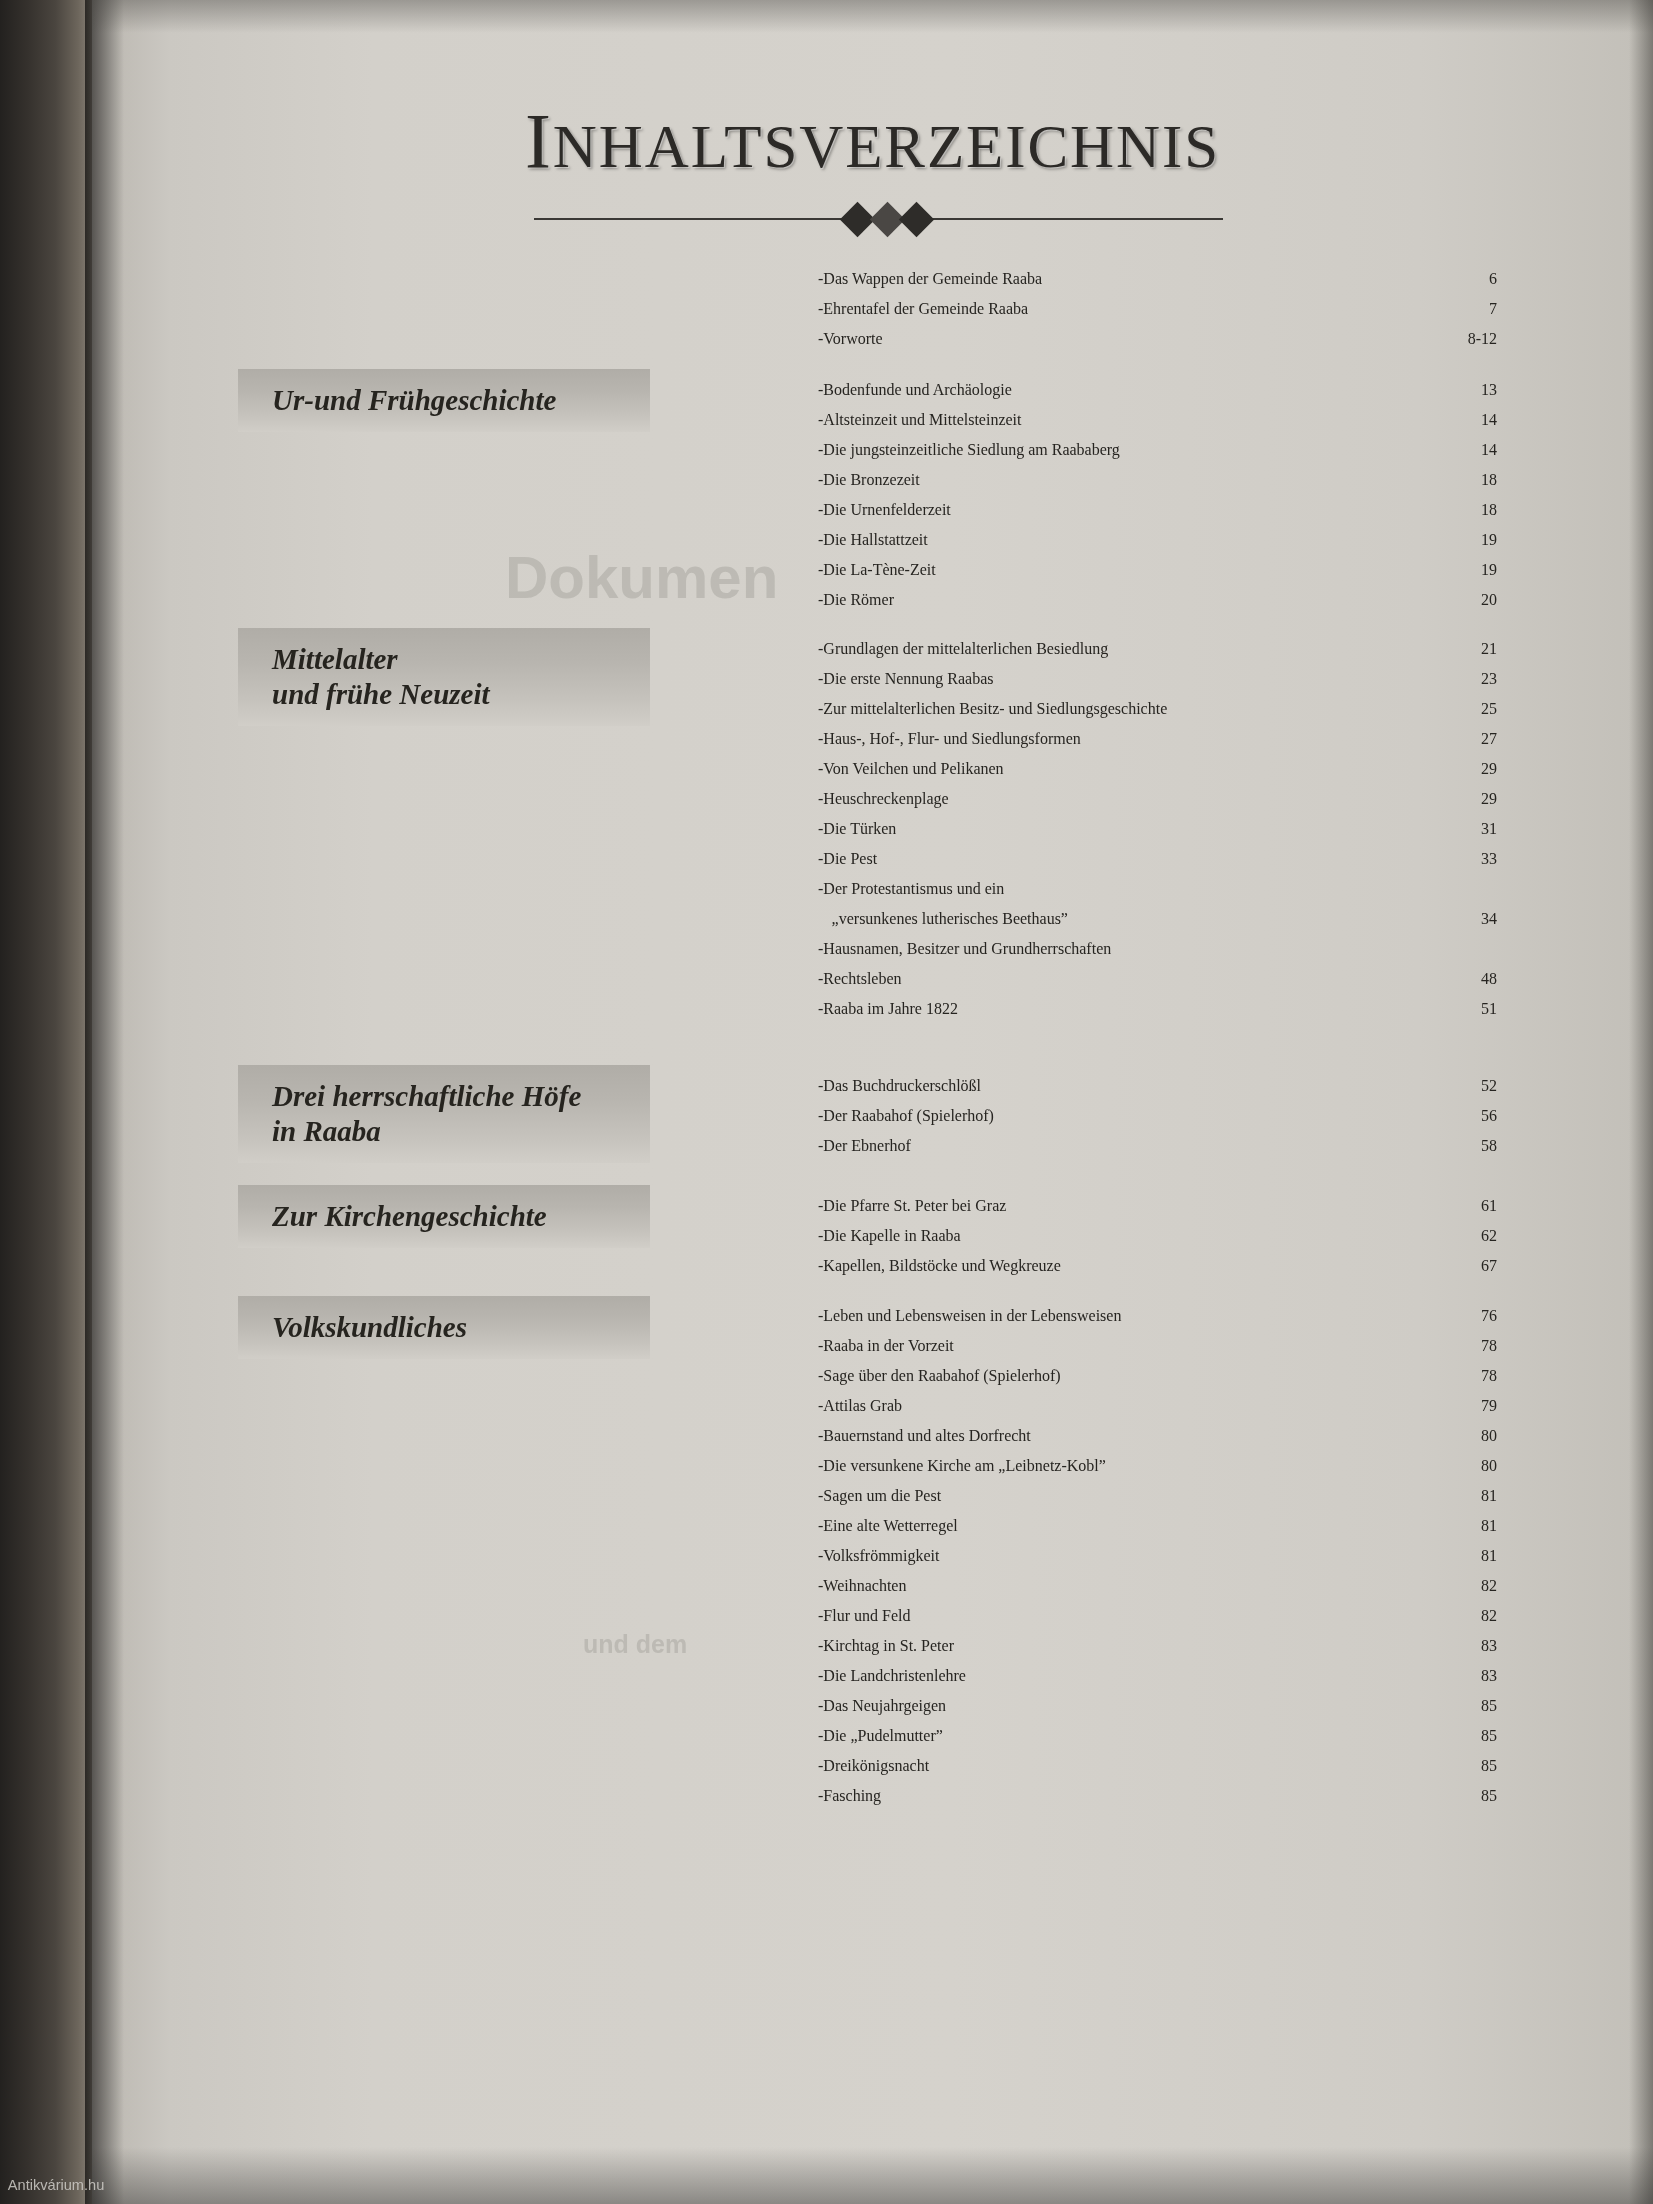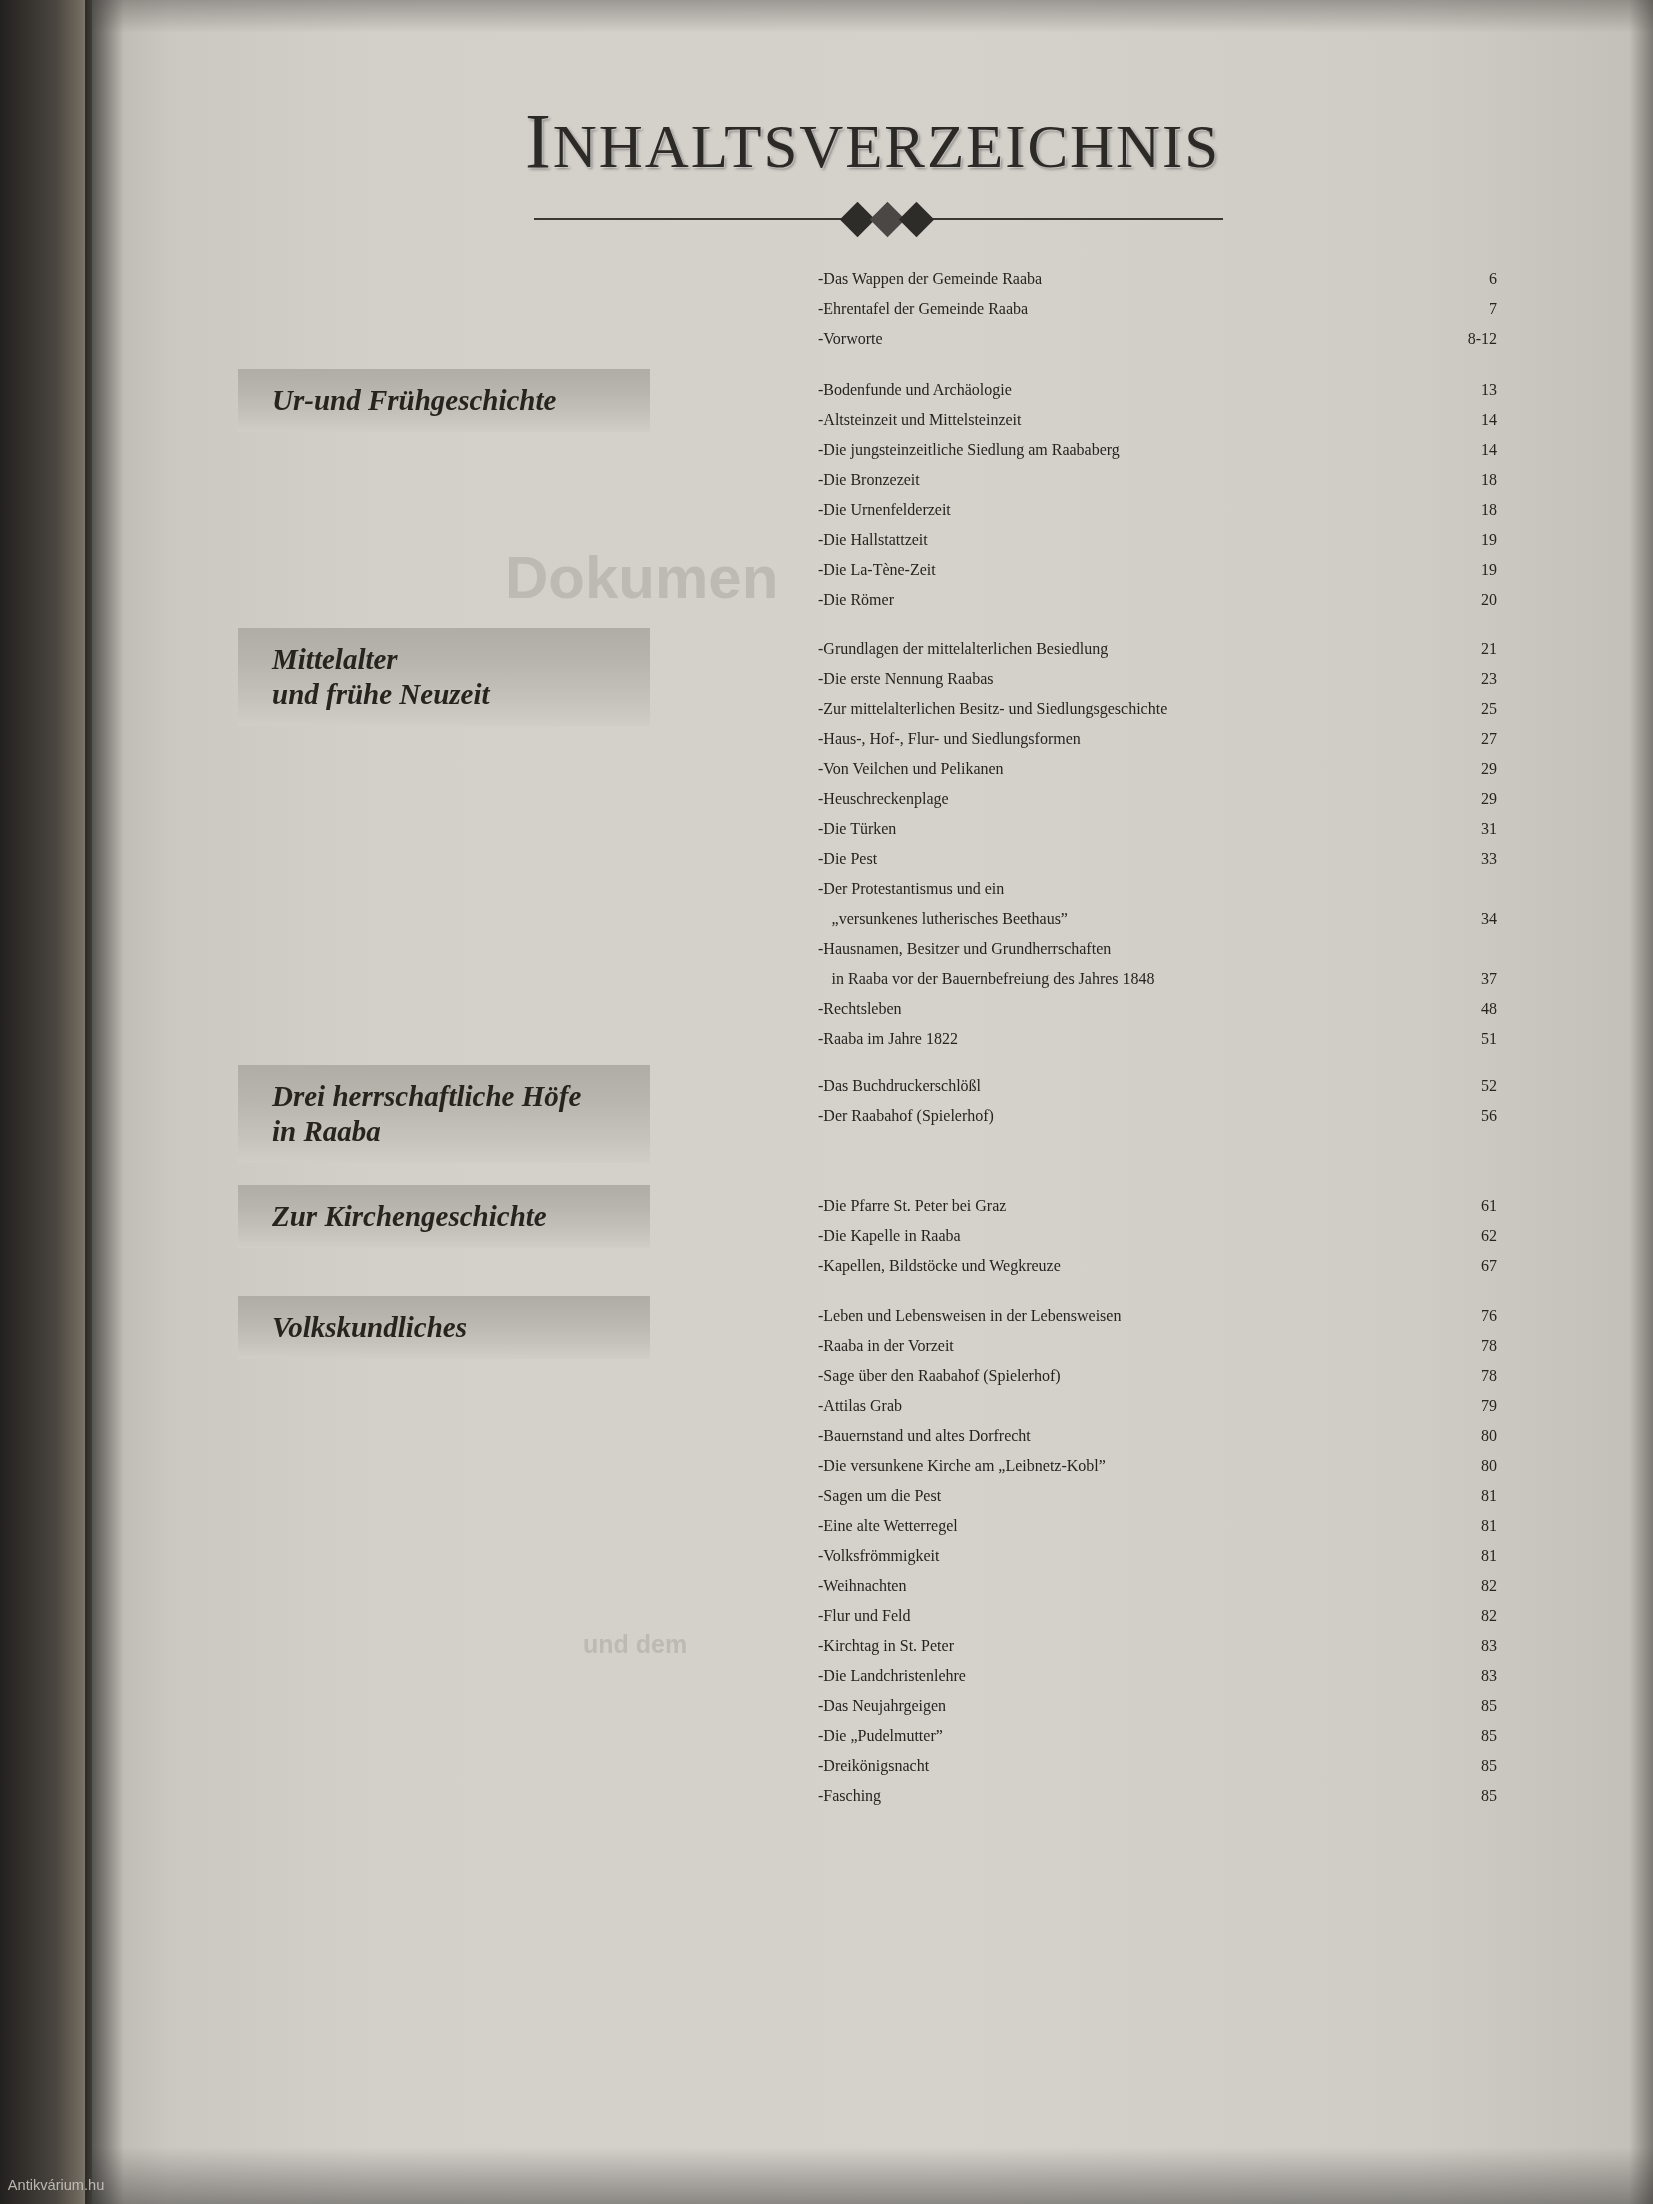--- a/index.html
+++ b/index.html
@@ -288,24 +288,20 @@
           <span class="txt">-Der Protestantismus und ein</span>
         </div>
         <div class="entry">
           <span class="txt indent">„versunkenes lutherisches Beethaus”</span>
           <span class="pg">34</span>
         </div>
         <div class="entry">
           <span class="txt">-Hausnamen, Besitzer und Grundherrschaften</span>
         </div>
         <div class="entry">
-          <span class="txt indent">in Raaba vor der Bauernbefreiung des Jahres 1848</span>
-          <span class="pg">37</span>
-        </div>
-        <div class="entry">
           <span class="txt">-Rechtsleben</span>
           <span class="pg">48</span>
         </div>
         <div class="entry">
           <span class="txt">-Raaba im Jahre 1822</span>
           <span class="pg">51</span>
         </div>
       </div>
       <div class="sec-box" style="top: 1045px;">
         <div class="sec-label">Drei herrschaftliche Höfe</div>
@@ -313,20 +309,24 @@
       </div>
       <div class="entries" style="top: 1057px;">
         <div class="entry">
           <span class="txt">-Das Buchdruckerschlößl</span>
           <span class="pg">52</span>
         </div>
         <div class="entry">
           <span class="txt">-Der Raabahof (Spielerhof)</span>
           <span class="pg">56</span>
         </div>
+        <div class="entry">
+          <span class="txt">-Der Ebnerhof</span>
+          <span class="pg">58</span>
+        </div>
       </div>
       <div class="sec-box" style="top: 1165px;">
         <div class="sec-label">Zur Kirchengeschichte</div>
       </div>
       <div class="entries" style="top: 1177px;">
         <div class="entry">
           <span class="txt">-Die Pfarre St. Peter bei Graz</span>
           <span class="pg">61</span>
         </div>
         <div class="entry">

